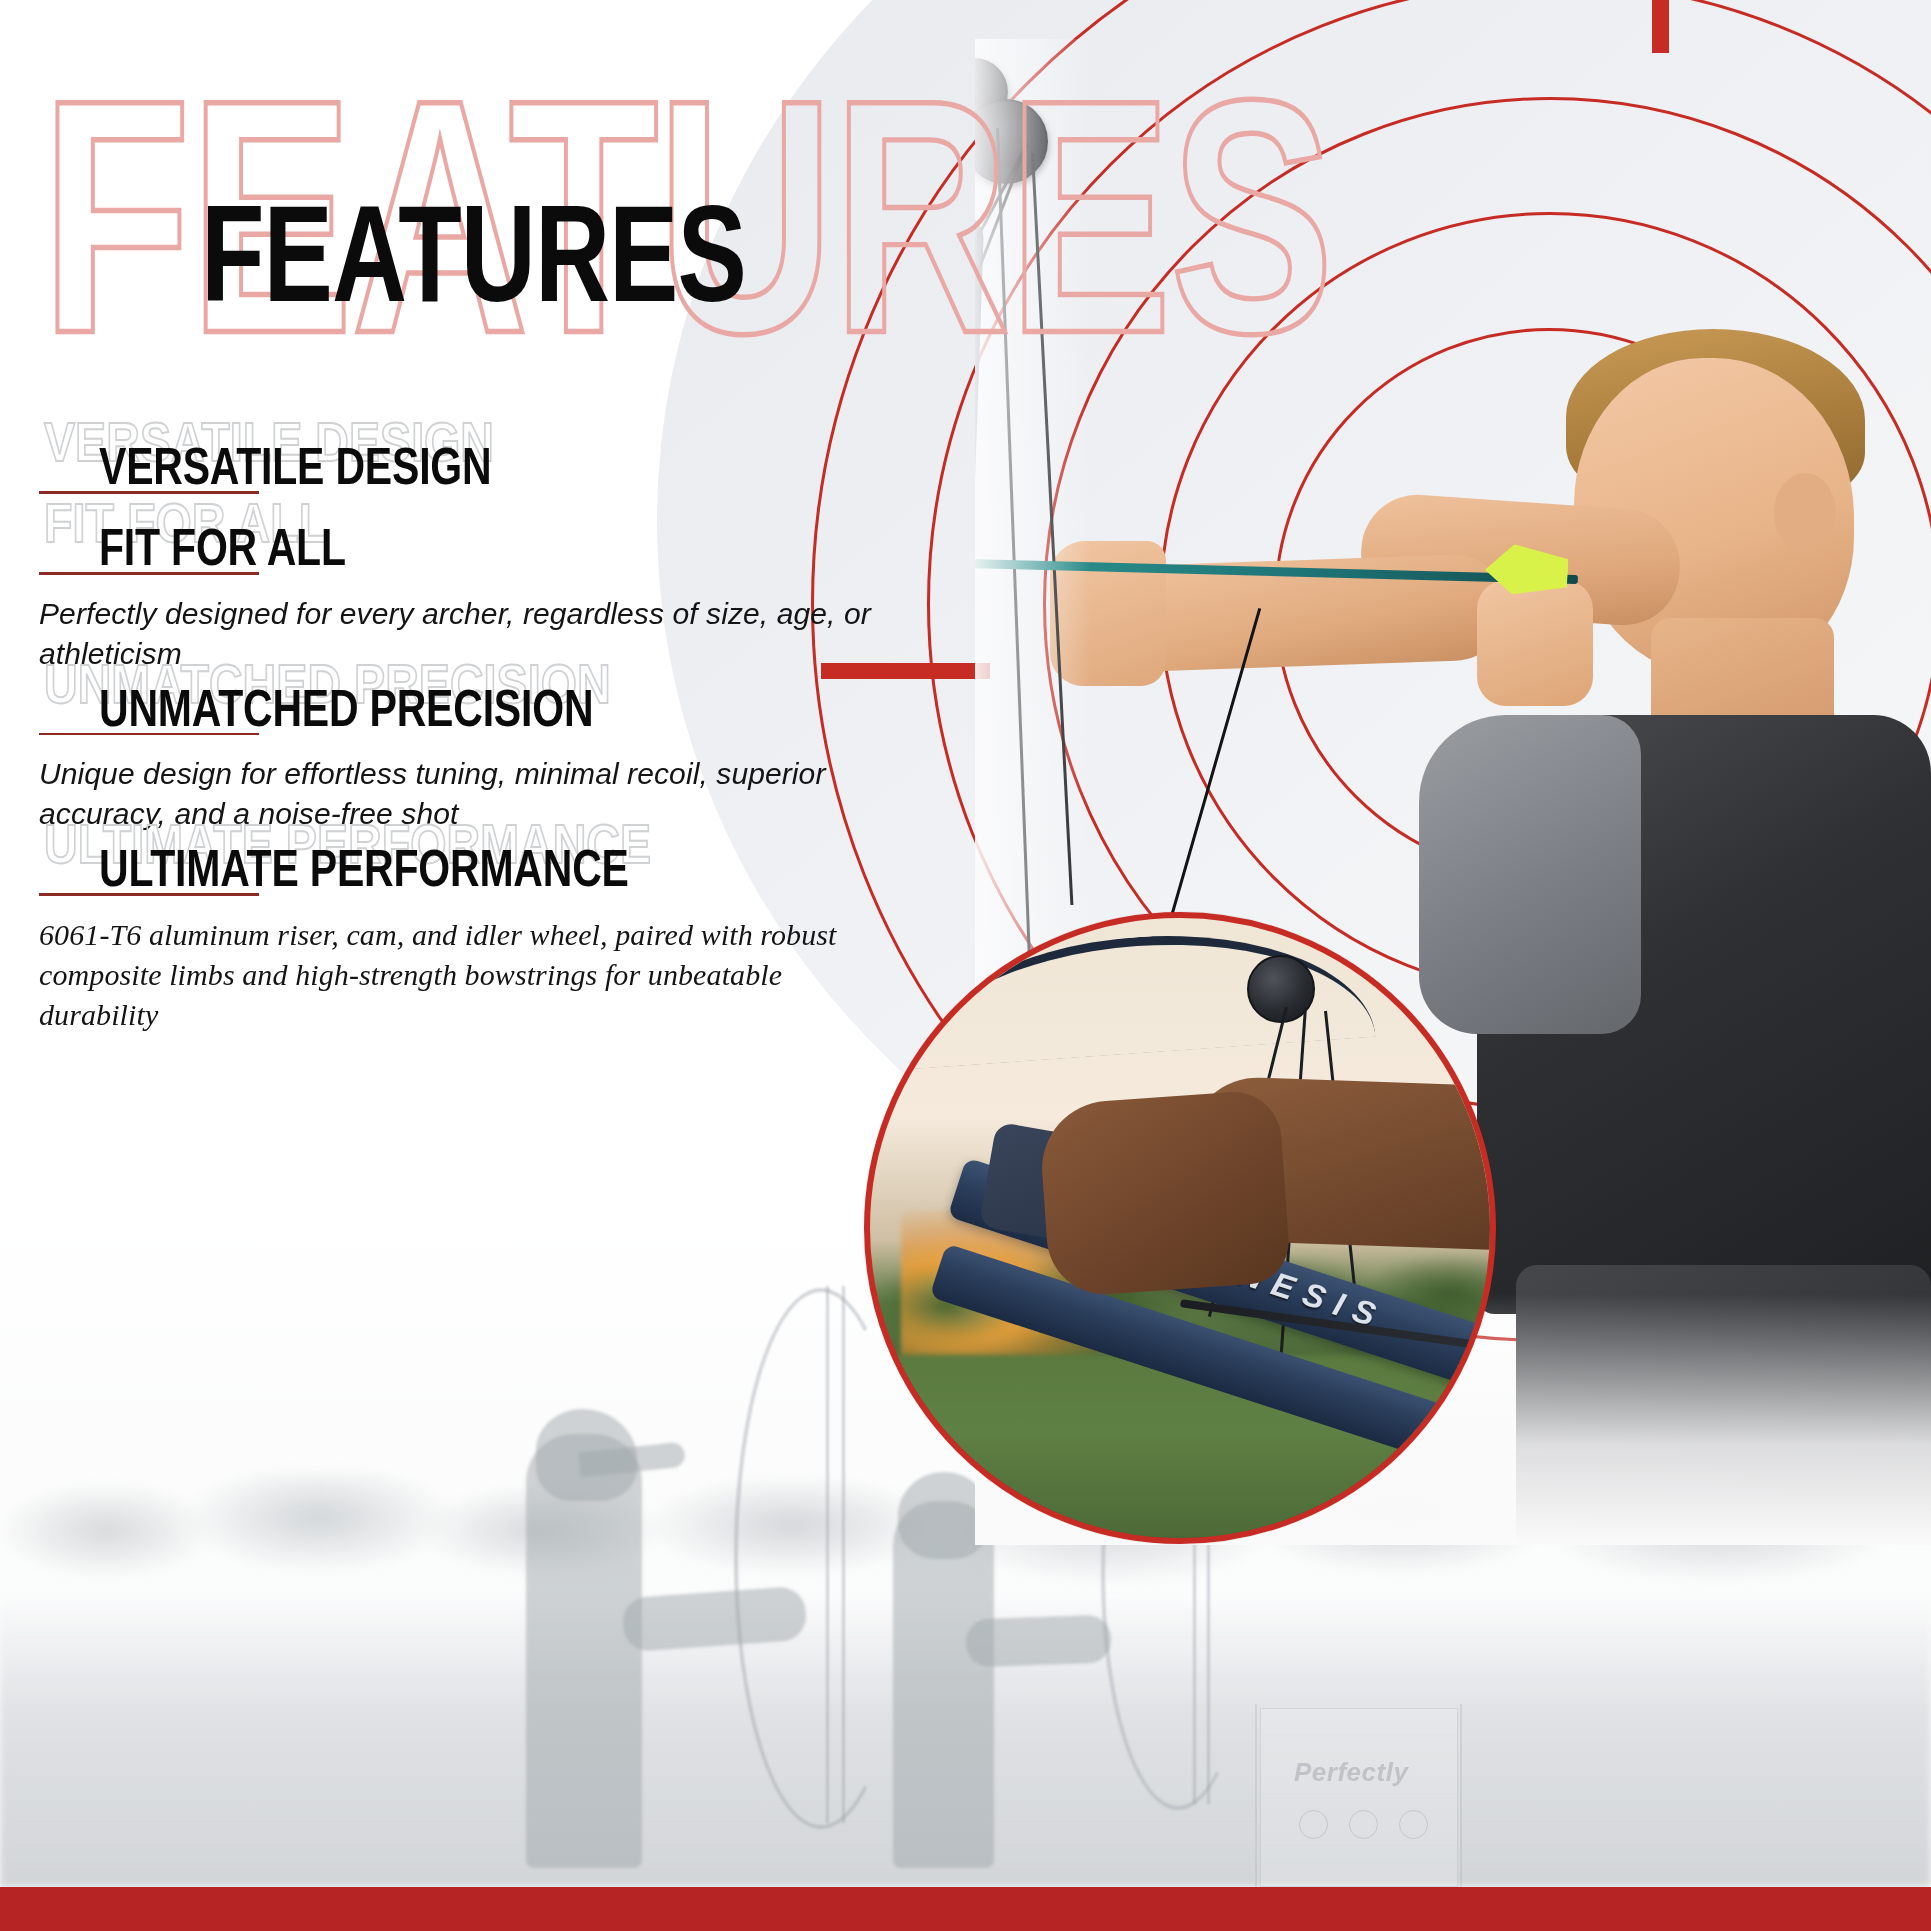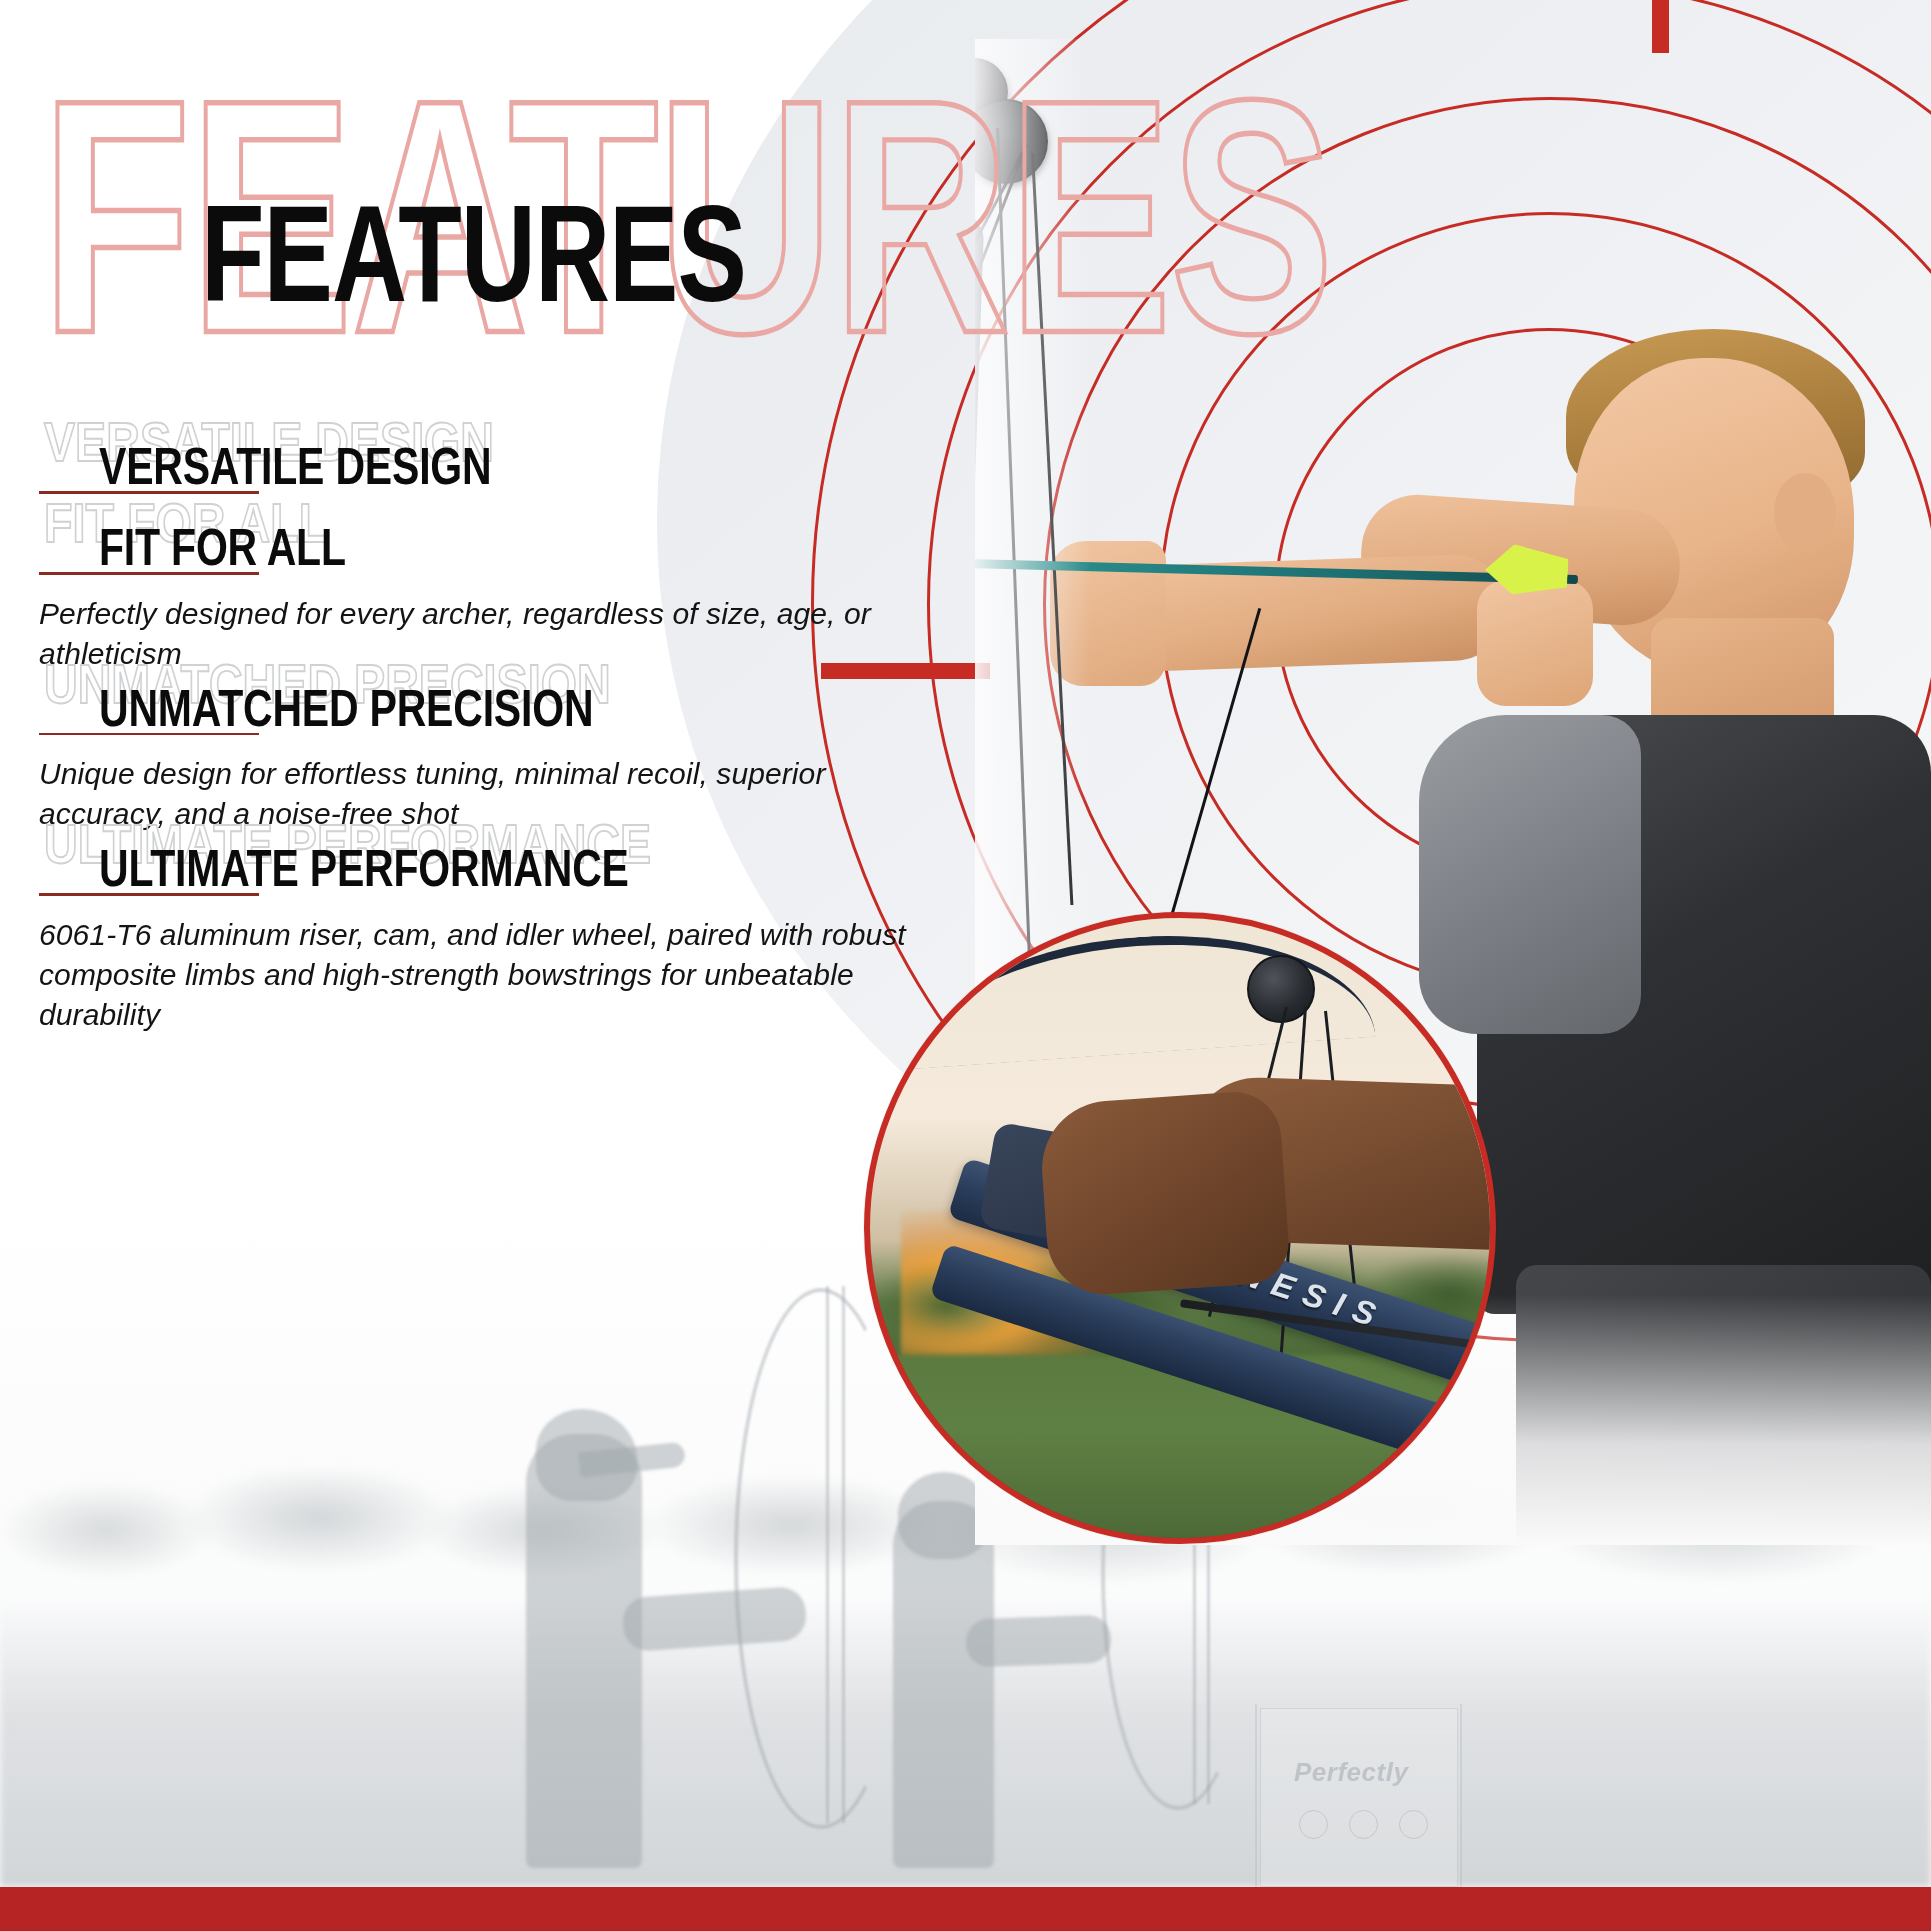--- a/index.html
+++ b/index.html
@@ -395,21 +395,21 @@
     position:relative; left:0; top:35px;
     width:220px; height:2.9px; background:#8c2a25;
   }
   .f-body {
     position:relative; top:54px; left:0;
     font-size:30px; font-style:italic; font-weight:400;
     line-height:1.33; color:#141414;
     max-width:840px;
     letter-spacing:0.1px;
   }
-  .feature.f4 .f-body { max-width:869px; }
+  .feature.f4 .f-body { max-width:869px;font-family:Liberation Serif, serif; }
 
   
   .bottom-bar {
     position:absolute; left:0; bottom:0; width:1931px; height:44px;
     background:#b62423;
   }
 </style>
 </head>
 <body>
 

